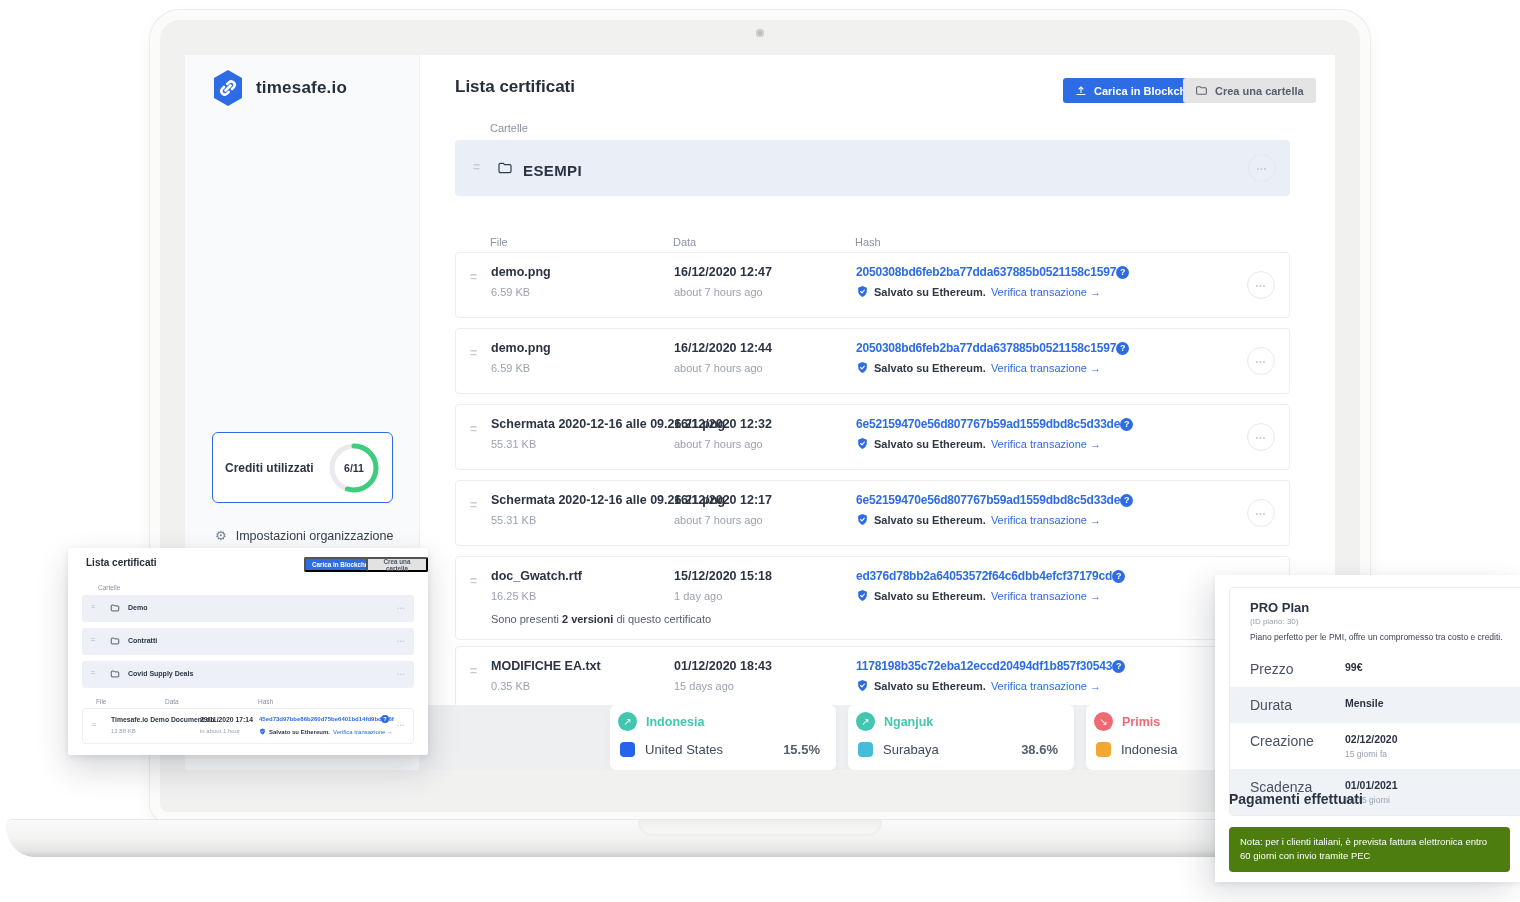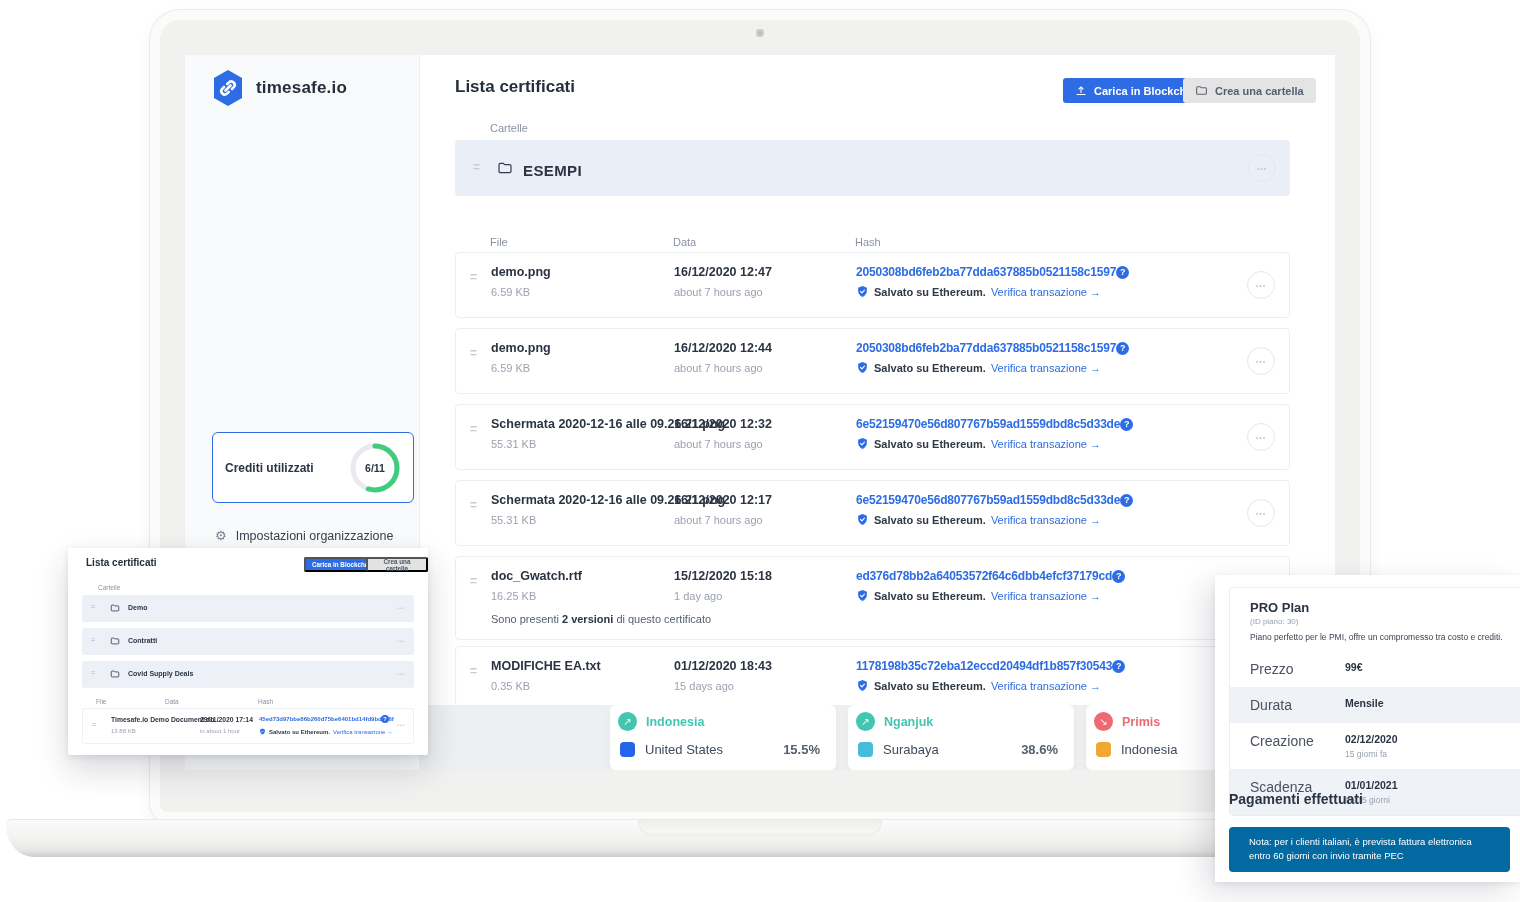--- a/index.html
+++ b/index.html
@@ -26,21 +26,21 @@
   
   .sidebar { position:absolute; left:0; top:0; width:235px; height:715px; background:#f8fafb; border-right:1px solid #eef0f2; }
   .logo-row { position:absolute; left:26px; top:14px; display:flex; align-items:center; gap:11px; }
   .logo-text { font-size:17px; font-weight:800; color:#252e3b; letter-spacing:.2px; }
   .org-card { position:absolute; left:27px; top:77px; width:181px; height:40px; background:#2d6ce4;
               border-radius:4px; display:flex; align-items:center; padding:0 8px; gap:9px; cursor:pointer; }
   .org-initials { width:28px; height:28px; background:#121212; border-radius:4px; color:#fff; font-size:12px;
                   font-weight:700; display:flex; align-items:center; justify-content:center; flex:0 0 auto; }
   .org-name { font-size:11.5px; font-weight:700; color:#fff; line-height:1.3; }
   .org-vat { font-size:10.5px; color:#c9dbff; line-height:1.3; }
-  .credits-card { position:absolute; left:27px; top:377px; width:202px; height:71px; background:#fff;
+  .credits-card { position:absolute; left:27px; top:377px; width:181px; height:71px; background:#fff;
                   border:1.5px solid #2d6ce4; border-radius:6px; display:flex; align-items:center; padding:0 12px; }
   .credits-label { font-size:12px; font-weight:700; color:#2b3442; flex:1; }
   .ring-wrap { position:relative; width:52px; height:52px; flex:0 0 auto; }
   .ring-text { position:absolute; inset:0; display:flex; align-items:center; justify-content:center;
                font-size:10.5px; font-weight:700; color:#2b3442; }
   .settings-row { position:absolute; left:30px; top:473px; display:flex; align-items:center; gap:9px; cursor:pointer; }
   .gear { font-size:13px; color:#77818f; }
   .settings-label { font-size:12.5px; color:#39414e; }
 
   
@@ -134,22 +134,22 @@
   .plan-head { padding:12px 20px 9px; }
   .plan-title { font-size:13px; font-weight:700; color:#2b3442; }
   .plan-id { font-size:8px; color:#97a0ad; margin-top:2px; }
   .plan-desc { font-size:8.5px; color:#3a4350; margin-top:6px; white-space:nowrap; overflow:hidden; }
   .prow { display:flex; align-items:flex-start; padding:10px 20px; }
   .prow.shade { background:#eff3f8; }
   .plabel { width:95px; font-size:14px; color:#4a5260; flex:0 0 auto; }
   .pvalue { font-size:10.5px; font-weight:700; color:#2b3442; }
   .psub { font-size:8.5px; color:#97a0ad; margin-top:4px; }
   .payments-title { position:absolute; left:14px; top:216px; font-size:14px; font-weight:700; color:#2b3442; }
-  .plan-note { position:absolute; left:14px; top:252px; width:281px; background:#0369a1; border-radius:4px;
-               color:#fff; font-size:9.5px; line-height:1.5; padding:8px 20px; }
+  .plan-note { position:absolute; left:14px; top:252px; width:281px; background:#4d7c0f; border-radius:4px;
+               color:#fff; font-size:9.5px; line-height:1.5; padding:8px 11px; }
 </style>
 </head>
 <body>
 
 <div class="page">
 
   <div class="lid"></div>
   <div class="camera" style="z-index:2;"></div>
 
   <div class="screen">

